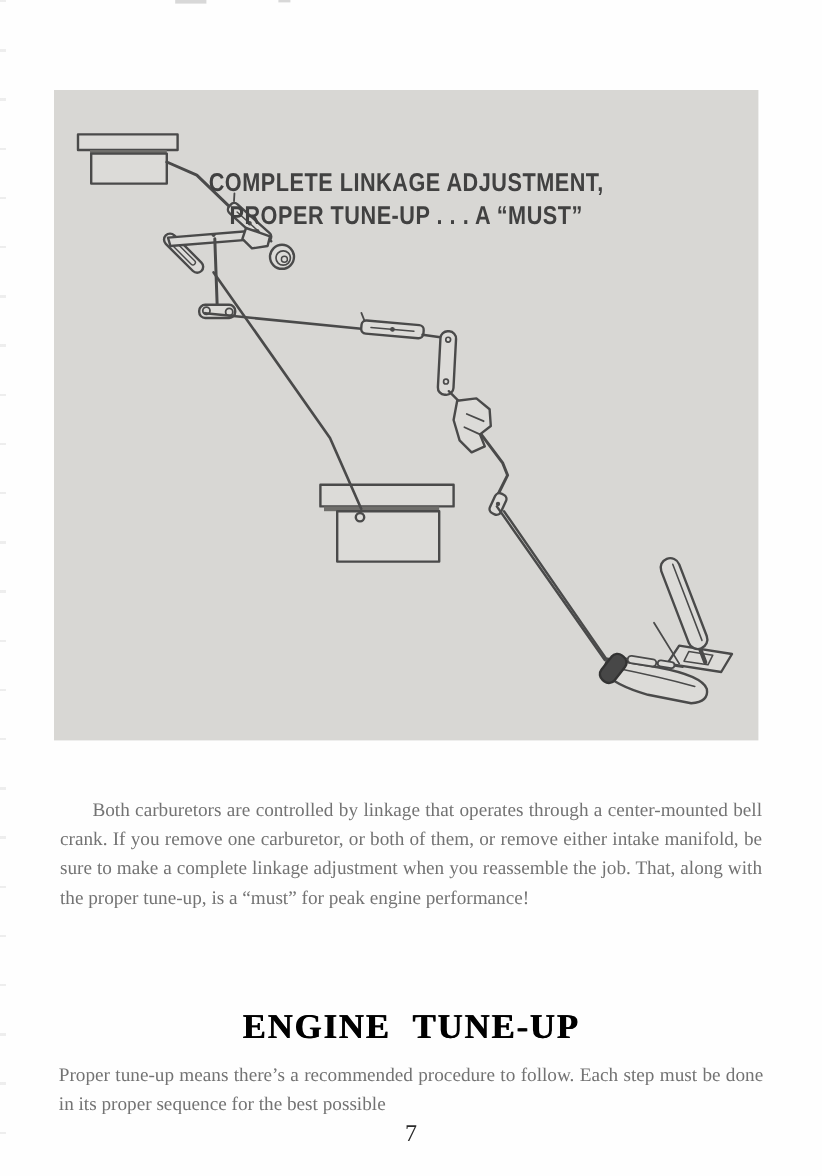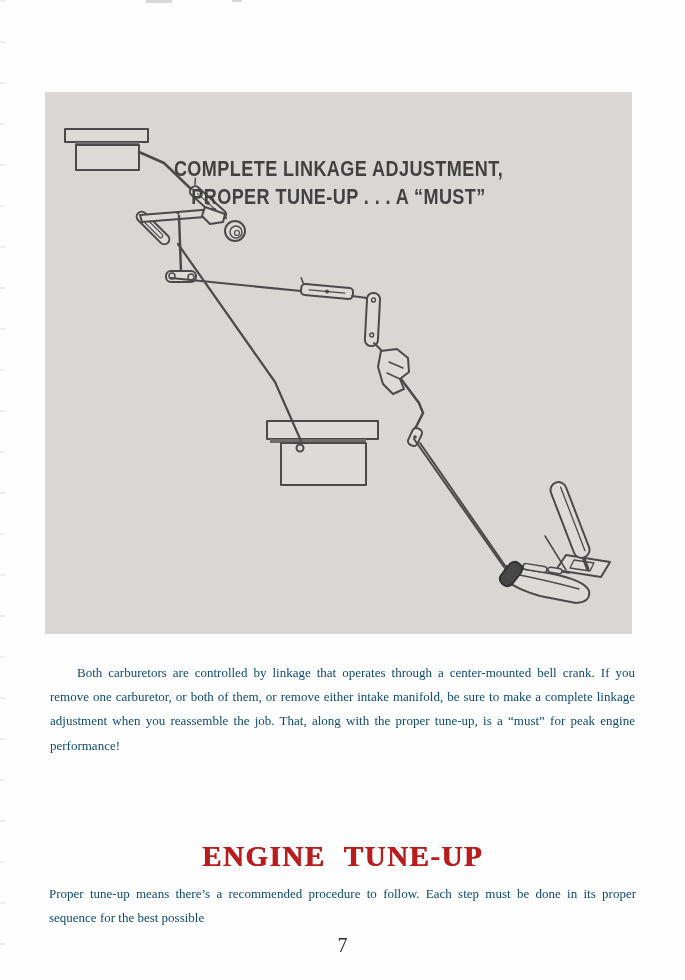--- a/index.html
+++ b/index.html
@@ -17,52 +17,51 @@
     opacity:.45;
   }
   .top-mark{position:absolute;background:rgba(120,120,120,.28);}
   .tm1{left:146px;top:0;width:26px;height:3px;}
   .tm2{left:232px;top:0;width:10px;height:2px;}
 
   
   .illustration{
     position:absolute;left:45px;top:75px;width:587px;height:542px;
     background:var(--ill-bg,#d8d7d4);
-    margin-top:17px;
   }
   .illustration svg{position:absolute;left:0;top:0;}
   .caption{
     position:absolute;left:0;top:63px;width:100%;
     text-align:center;
     font-family:"Liberation Sans",sans-serif;
     font-weight:bold;
     font-size:21.5px;line-height:28px;
     letter-spacing:.5px;
     color:#414141;
     transform:scaleX(.84);
     transform-origin:50% 0;
     white-space:nowrap;
   }
 
   .para{
     position:absolute;
-    font-size:13px;line-height:24.2px;
+    font-size:16px;line-height:24.2px;
     text-align:justify;
-    color:#0c4a6e;
+    color:#737373;
   }
   #para-intro{left:50px;top:648px;width:585px;text-indent:27px;}
   #para-tuneup{left:49px;top:869px;width:587px;}
 
   .section-heading{
     position:absolute;left:0;top:820px;width:685px;
     text-align:center;
     font-weight:bold;
     font-size:29px;line-height:34px;
     letter-spacing:1.5px;word-spacing:10px;
-    color:#b91c1c;
+    color:#000000;
     text-shadow:.6px 0 0 currentColor;
   }
   .page-number{
     position:absolute;left:0;top:934px;width:685px;
     text-align:center;font-size:20px;color:#2a2a2a;
   }
 </style>
 </head>
 <body style="background: rgb(254, 254, 254);">
 

